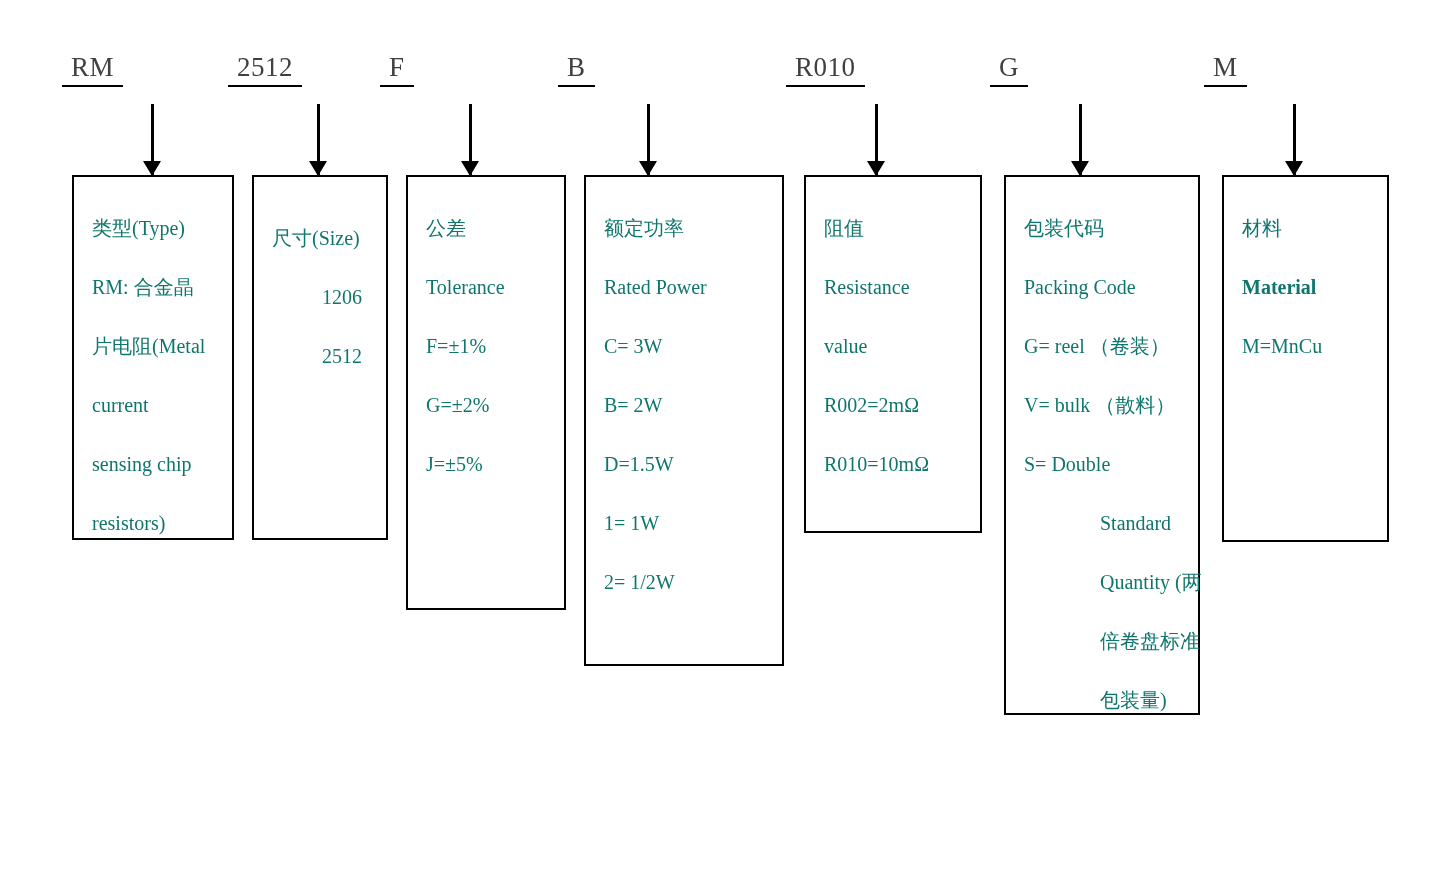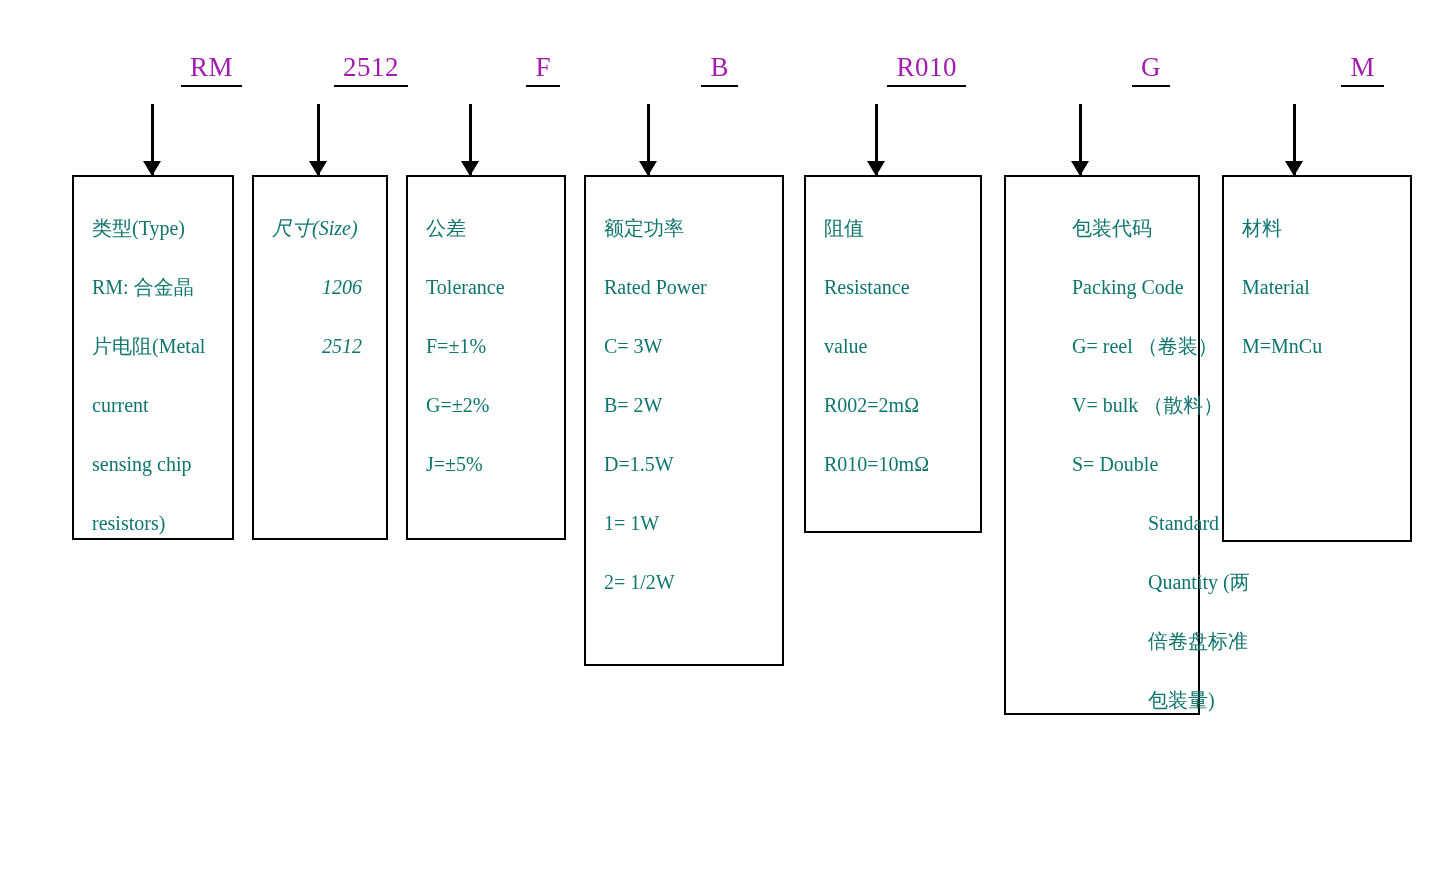--- a/index.html
+++ b/index.html
@@ -27,26 +27,26 @@
   
   .column {
     position: absolute;
     top: 0;
   }
 
   
   .code-label {
     position: absolute;
     top: 52px;
-    text-align: right;
+    text-align: left;
     font-size: 27px;
     line-height: 30px;
     letter-spacing: 0.5px;
     white-space: nowrap;
-    color: #a21caf;
+    color: #404040;
   }
   .code-label .code-text {
     display: inline-block;
     border-bottom: 2.5px solid #000;
     padding: 0 9px 3px 9px;
   }
 
   
   .arrow {
     position: absolute;
@@ -86,21 +86,21 @@
   .line {
     font-size: 20px;
     line-height: 59px;
     height: 59px;
     white-space: nowrap;
     color: #0f766e;
   }
   .line.indent-1 { padding-left: 18px; }
   .line.indent-2 { padding-left: 46px; margin-left: 48px; }
   .line.center   { text-align: center; margin-left: 44px; }
-  .line.bold     { font-weight: normal; }
+  .line.bold     { font-weight: bold; }
 </style>
 </head>
 <body>
 
 <div id="diagram">
     <div class="column">
       <div class="code-label" style="left: 62px; width: 180px;"><span class="code-text">RM</span></div>
       <div class="arrow" style="left: 150.5px; top: 104px; height: 71px;">
         <div class="shaft"></div>
         <div class="head"></div>
@@ -116,34 +116,34 @@
         </div>
       </div>
     </div>
     <div class="column">
       <div class="code-label" style="left: 228px; width: 180px;"><span class="code-text">2512</span></div>
       <div class="arrow" style="left: 316.5px; top: 104px; height: 71px;">
         <div class="shaft"></div>
         <div class="head"></div>
       </div>
       <div class="box" style="left: 252px; top: 175px; width: 136px; height: 365px;">
-        <div class="lines" style="top: 22px; font-style: italic;">
+        <div class="lines" style="top: 32px;">
           <div class="line indent-1">尺寸(Size)</div>
           <div class="line center">1206</div>
           <div class="line center">2512</div>
         </div>
       </div>
     </div>
     <div class="column">
       <div class="code-label" style="left: 380px; width: 180px;"><span class="code-text">F</span></div>
       <div class="arrow" style="left: 468.5px; top: 104px; height: 71px;">
         <div class="shaft"></div>
         <div class="head"></div>
       </div>
-      <div class="box" style="left: 406px; top: 175px; width: 160px; height: 365px;">
+      <div class="box" style="left: 406px; top: 175px; width: 160px; height: 435px;">
         <div class="lines" style="top: 22px;">
           <div class="line indent-1">公差</div>
           <div class="line indent-1">Tolerance</div>
           <div class="line indent-1">F=±1%</div>
           <div class="line indent-1">G=±2%</div>
           <div class="line indent-1">J=±5%</div>
         </div>
       </div>
     </div>
     <div class="column">
@@ -180,40 +180,40 @@
         </div>
       </div>
     </div>
     <div class="column">
       <div class="code-label" style="left: 990px; width: 180px;"><span class="code-text">G</span></div>
       <div class="arrow" style="left: 1078.5px; top: 104px; height: 71px;">
         <div class="shaft"></div>
         <div class="head"></div>
       </div>
       <div class="box" style="left: 1004px; top: 175px; width: 196px; height: 540px;">
-        <div class="lines" style="top: 22px; padding-left: 48px;">
+        <div class="lines" style="top: 22px;">
           <div class="line indent-1">包装代码</div>
           <div class="line indent-1">Packing Code</div>
           <div class="line indent-1">G= reel （卷装）</div>
           <div class="line indent-1">V= bulk （散料）</div>
           <div class="line indent-1">S= Double</div>
           <div class="line indent-2">Standard</div>
           <div class="line indent-2">Quantity (两</div>
           <div class="line indent-2">倍卷盘标准</div>
           <div class="line indent-2">包装量)</div>
         </div>
       </div>
     </div>
     <div class="column">
       <div class="code-label" style="left: 1204px; width: 180px;"><span class="code-text">M</span></div>
       <div class="arrow" style="left: 1292.5px; top: 104px; height: 71px;">
         <div class="shaft"></div>
         <div class="head"></div>
       </div>
-      <div class="box" style="left: 1222px; top: 175px; width: 190px; height: 367px;">
+      <div class="box" style="left: 1222px; top: 175px; width: 167px; height: 367px;">
         <div class="lines" style="top: 22px;">
           <div class="line indent-1">材料</div>
           <div class="line indent-1 bold">Material</div>
           <div class="line indent-1">M=MnCu</div>
         </div>
       </div>
     </div>
   </div>
 
 </body></html>

